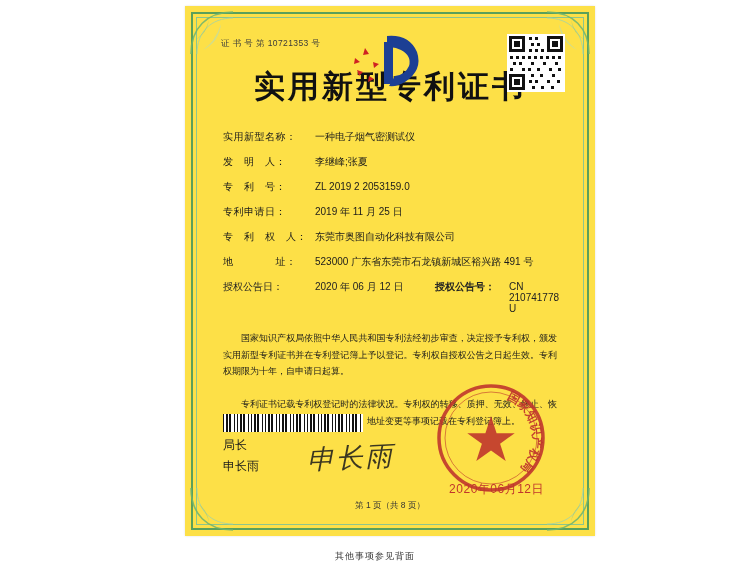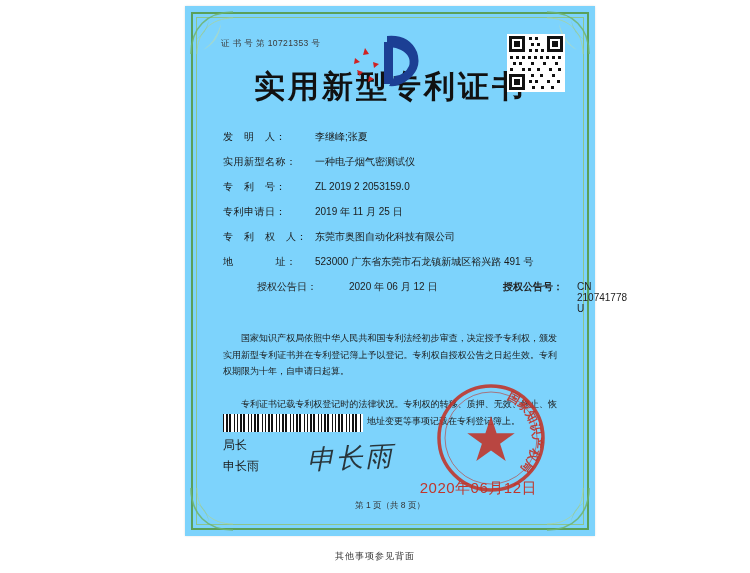--- a/index.html
+++ b/index.html
@@ -12,21 +12,21 @@
   .page{
     position:relative;
     width:750px;height:573px;
     background:#ffffff;
   }
   
   .cert{
     position:absolute;
     left:185px;top:6px;
     width:410px;height:530px;
-    background:#7dd3fc;
+    background:#fde047;
     box-shadow:0 0 2px rgba(0,0,0,.12);
   }
   
   .border-outer{
     position:absolute;inset:6px;
     border:2px solid #5aa05a;
   }
   .border-inner{
     position:absolute;inset:11px;
     border:1px solid #8cc58c;
@@ -97,21 +97,21 @@
     flex:1;
     font-size:10px;
     color:#1a1a1a;
   }
   .row-two{
     display:flex;
     align-items:baseline;
     font-size:10px;
     margin-bottom:11px;
   }
-  .row-two .seg{display:flex;align-items:baseline;margin-left:34px;}
+  .row-two .seg{display:flex;align-items:baseline;}
   .row-two .seg.first{width:212px;flex:0 0 212px;}
   .row-two .lbl{width:92px;flex:0 0 92px;}
   .row-two .lbl2{width:74px;flex:0 0 74px;font-weight:bold;}
   .para{
     margin:16px 16px 0 16px;
     font-size:9px;
     line-height:1.85;
     color:#1a1a1a;
     text-align:justify;
     text-indent:18px;
@@ -146,22 +146,22 @@
   }
   
   .seal{
     position:absolute;
     right:26px;bottom:24px;
     width:112px;height:112px;
   }
   .seal svg{width:100%;height:100%;display:block;}
   .seal-date{
     position:absolute;
-    right:36px;bottom:20px;
-    font-size:15px;
+    right:29px;bottom:20px;
+    font-size:12px;
     color:#c0362c;
     letter-spacing:.5px;
   }
   .pagefoot{
     position:absolute;
     left:0;right:0;bottom:6px;
     text-align:center;
     font-size:8.5px;
     color:#333;
   }
@@ -283,26 +283,26 @@
           </g>
         </svg>
       </div>
 
       <div class="cert-no">证 书 号 第 10721353 号</div>
 
       <div class="title">实用新型专利证书</div>
 
       <div class="fields">
         <div class="row">
+          <span class="lbl">实用新型名称：</span>
+          <span class="val">一种电子烟气密测试仪</span>
+        </div>
+        <div class="row">
           <span class="lbl">发　明　人：</span>
           <span class="val">李继峰;张夏</span>
-        </div>
-        <div class="row">
-          <span class="lbl">实用新型名称：</span>
-          <span class="val">一种电子烟气密测试仪</span>
         </div>
         <div class="row">
           <span class="lbl">专　利　号：</span>
           <span class="val">ZL 2019 2 2053159.0</span>
         </div>
         <div class="row">
           <span class="lbl">专利申请日：</span>
           <span class="val">2019 年 11 月 25 日</span>
         </div>
         <div class="row">

